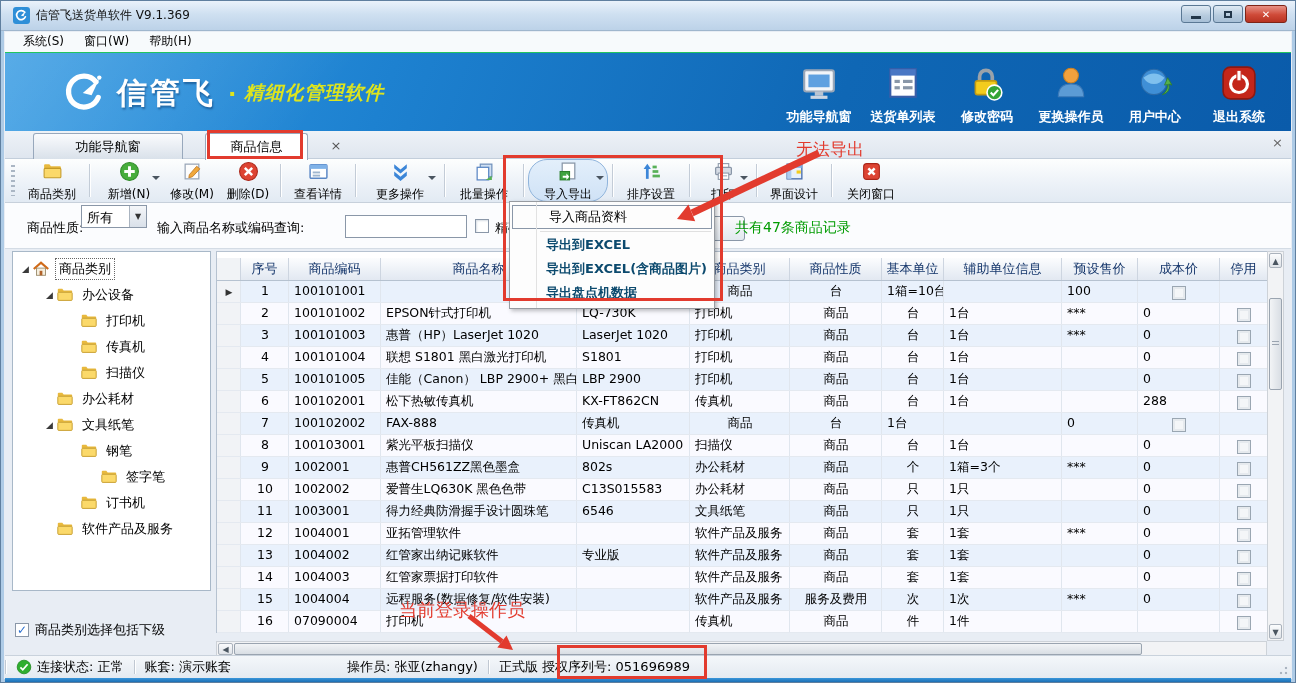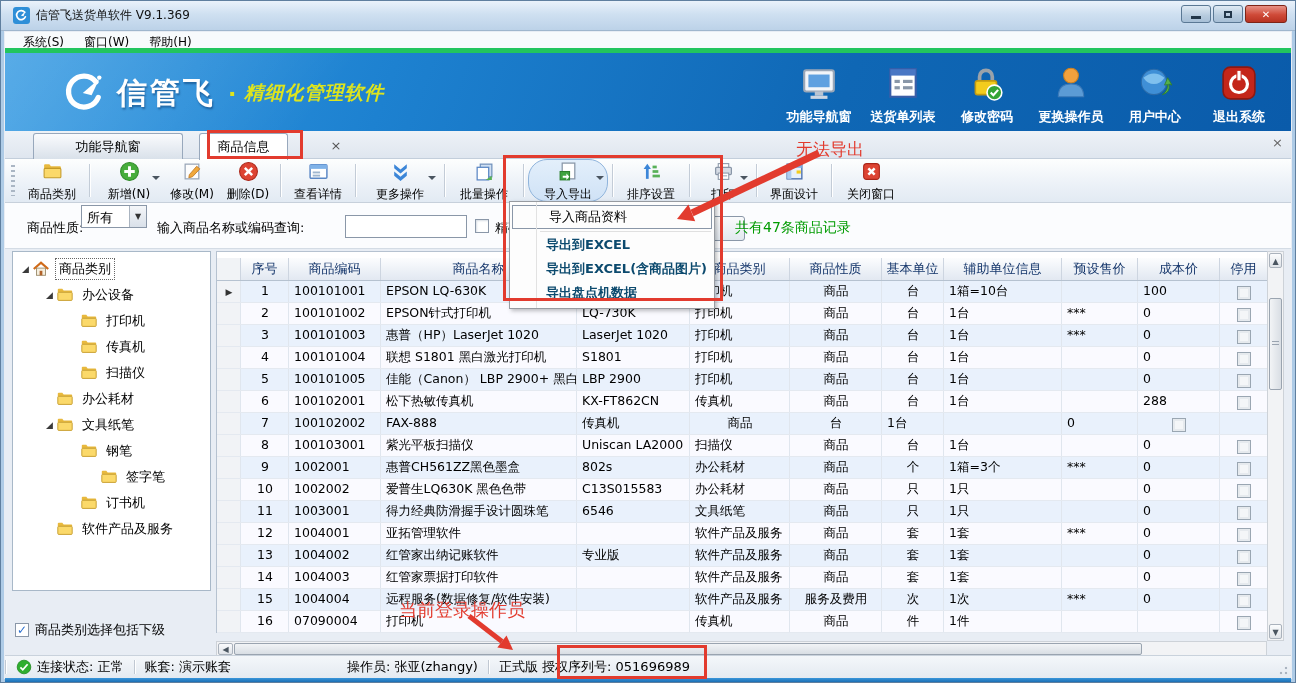--- a/index.html
+++ b/index.html
@@ -19,21 +19,21 @@
   .winbtns { position:absolute; right:8px; top:4px; display:flex; gap:2px; }
   .wbtn { width:30px; height:18px; border:1px solid #5a7894; border-radius:3px;
     background:linear-gradient(#dfeaf4,#b6cbde 60%,#a7bfd6); display:flex; align-items:center;
     justify-content:center; font-size:10px; color:#23374a; font-weight:bold; }
   .wbtn.close { width:42px; background:linear-gradient(#e79287,#cf4a38 55%,#b83322); color:#fff; border-color:#7e2417; }
   .wbtn .sq { width:8px; height:7px; border:2px solid #23374a; }
   .wbtn .mind { width:10px; height:3px; background:#23374a; margin-top:6px; }
 
   
   .menubar { position:absolute; left:4px; right:4px; top:31px; height:21px; background:#f7fafc;
-    display:flex; align-items:flex-start; padding-left:8px; border-bottom:5px solid #22c55e; }
+    display:flex; align-items:flex-end; padding-left:8px; border-bottom:1px solid #22c55e; }
   .menubar span { padding:2px 10px; }
 
   
   .banner { position:absolute; left:4px; right:4px; top:52px; height:78px;
     background:linear-gradient(110deg,#3399e2 0%,#1d81d0 30%,#0f67b5 65%,#0a5baa 100%); overflow:hidden; }
   .banner:before { content:""; position:absolute; left:-80px; top:-30px; width:620px; height:200px;
     background:linear-gradient(115deg,rgba(255,255,255,.22),rgba(255,255,255,0) 60%); transform:skewX(-18deg); }
   .brand { position:absolute; left:58px; top:18px; display:flex; align-items:center; }
   .brand svg.mark { width:44px; height:44px; margin-right:10px; }
   .brand .bname { color:#fff; font-size:30px; font-weight:bold; letter-spacing:3px; text-shadow:1px 2px 2px rgba(0,40,90,.45); }
@@ -43,21 +43,21 @@
   .bbtn { width:84px; display:flex; flex-direction:column; align-items:center; color:#fff; font-weight:bold;
     font-size:13px; cursor:default; padding:4px 0; }
   .bbtn svg { width:36px; height:36px; margin-bottom:4px; }
 
   
   .tabstrip { position:absolute; left:4px; right:4px; top:130px; height:28px;
     background:linear-gradient(#eef2f7,#dfe6ef); border-bottom:1px solid #c3cedb; }
   .tab { position:absolute; top:2px; height:26px; display:flex; align-items:center; justify-content:center;
     border:1px solid #98a8bc; border-bottom:none; border-radius:3px 3px 0 0; font-size:13px; }
   .tab.inactive { left:28px; width:150px; background:linear-gradient(#fafbfd,#d9e1ea); }
-  .tab.active { left:194px; width:89px; background:#fff; height:27px; z-index:5; }
+  .tab.active { left:200px; width:103px; background:#fff; height:27px; z-index:5; }
   .tabclose { position:absolute; left:322px; top:6px; width:18px; height:18px; text-align:center;
     color:#555; font-size:13px; line-height:18px; }
   .stripclose { position:absolute; right:8px; top:4px; color:#666; font-size:13px; }
 
   
   .toolbar { position:absolute; left:4px; right:4px; top:158px; height:44px;
     background:linear-gradient(#fdfefe,#edf2f8 55%,#e2eaf3); border-bottom:1px solid #c7d0db;
     display:flex; align-items:stretch; padding-left:6px; }
   .tgrip { width:4px; margin:6px 4px 6px 0; background:repeating-linear-gradient(#aab6c4 0 2px,transparent 2px 5px); }
   .tbtn { display:flex; flex-direction:column; align-items:center; justify-content:center; padding-top:2px;
@@ -530,21 +530,20 @@
         <div class="tc c7">基本单位</div>
         <div class="tc c8">辅助单位信息</div>
         <div class="tc c9">预设售价</div>
         <div class="tc c10">成本价</div>
         <div class="tc c11">停用</div>
       </div>
       <div class="trow body">
         <div class="tc c0"><span class="marker">▶</span></div>
         <div class="tc c1">1</div>
         <div class="tc c2">100101001</div>
-        <div class="tc c3">EPSON LQ-630K</div>
         <div class="tc c4"></div>
         <div class="tc c5">打印机</div>
         <div class="tc c6">商品</div>
         <div class="tc c7">台</div>
         <div class="tc c8">1箱=10台</div>
         <div class="tc c9"></div>
         <div class="tc c10">100</div>
         <div class="tc c11">
           <div class="gridcb"></div>
         </div>

